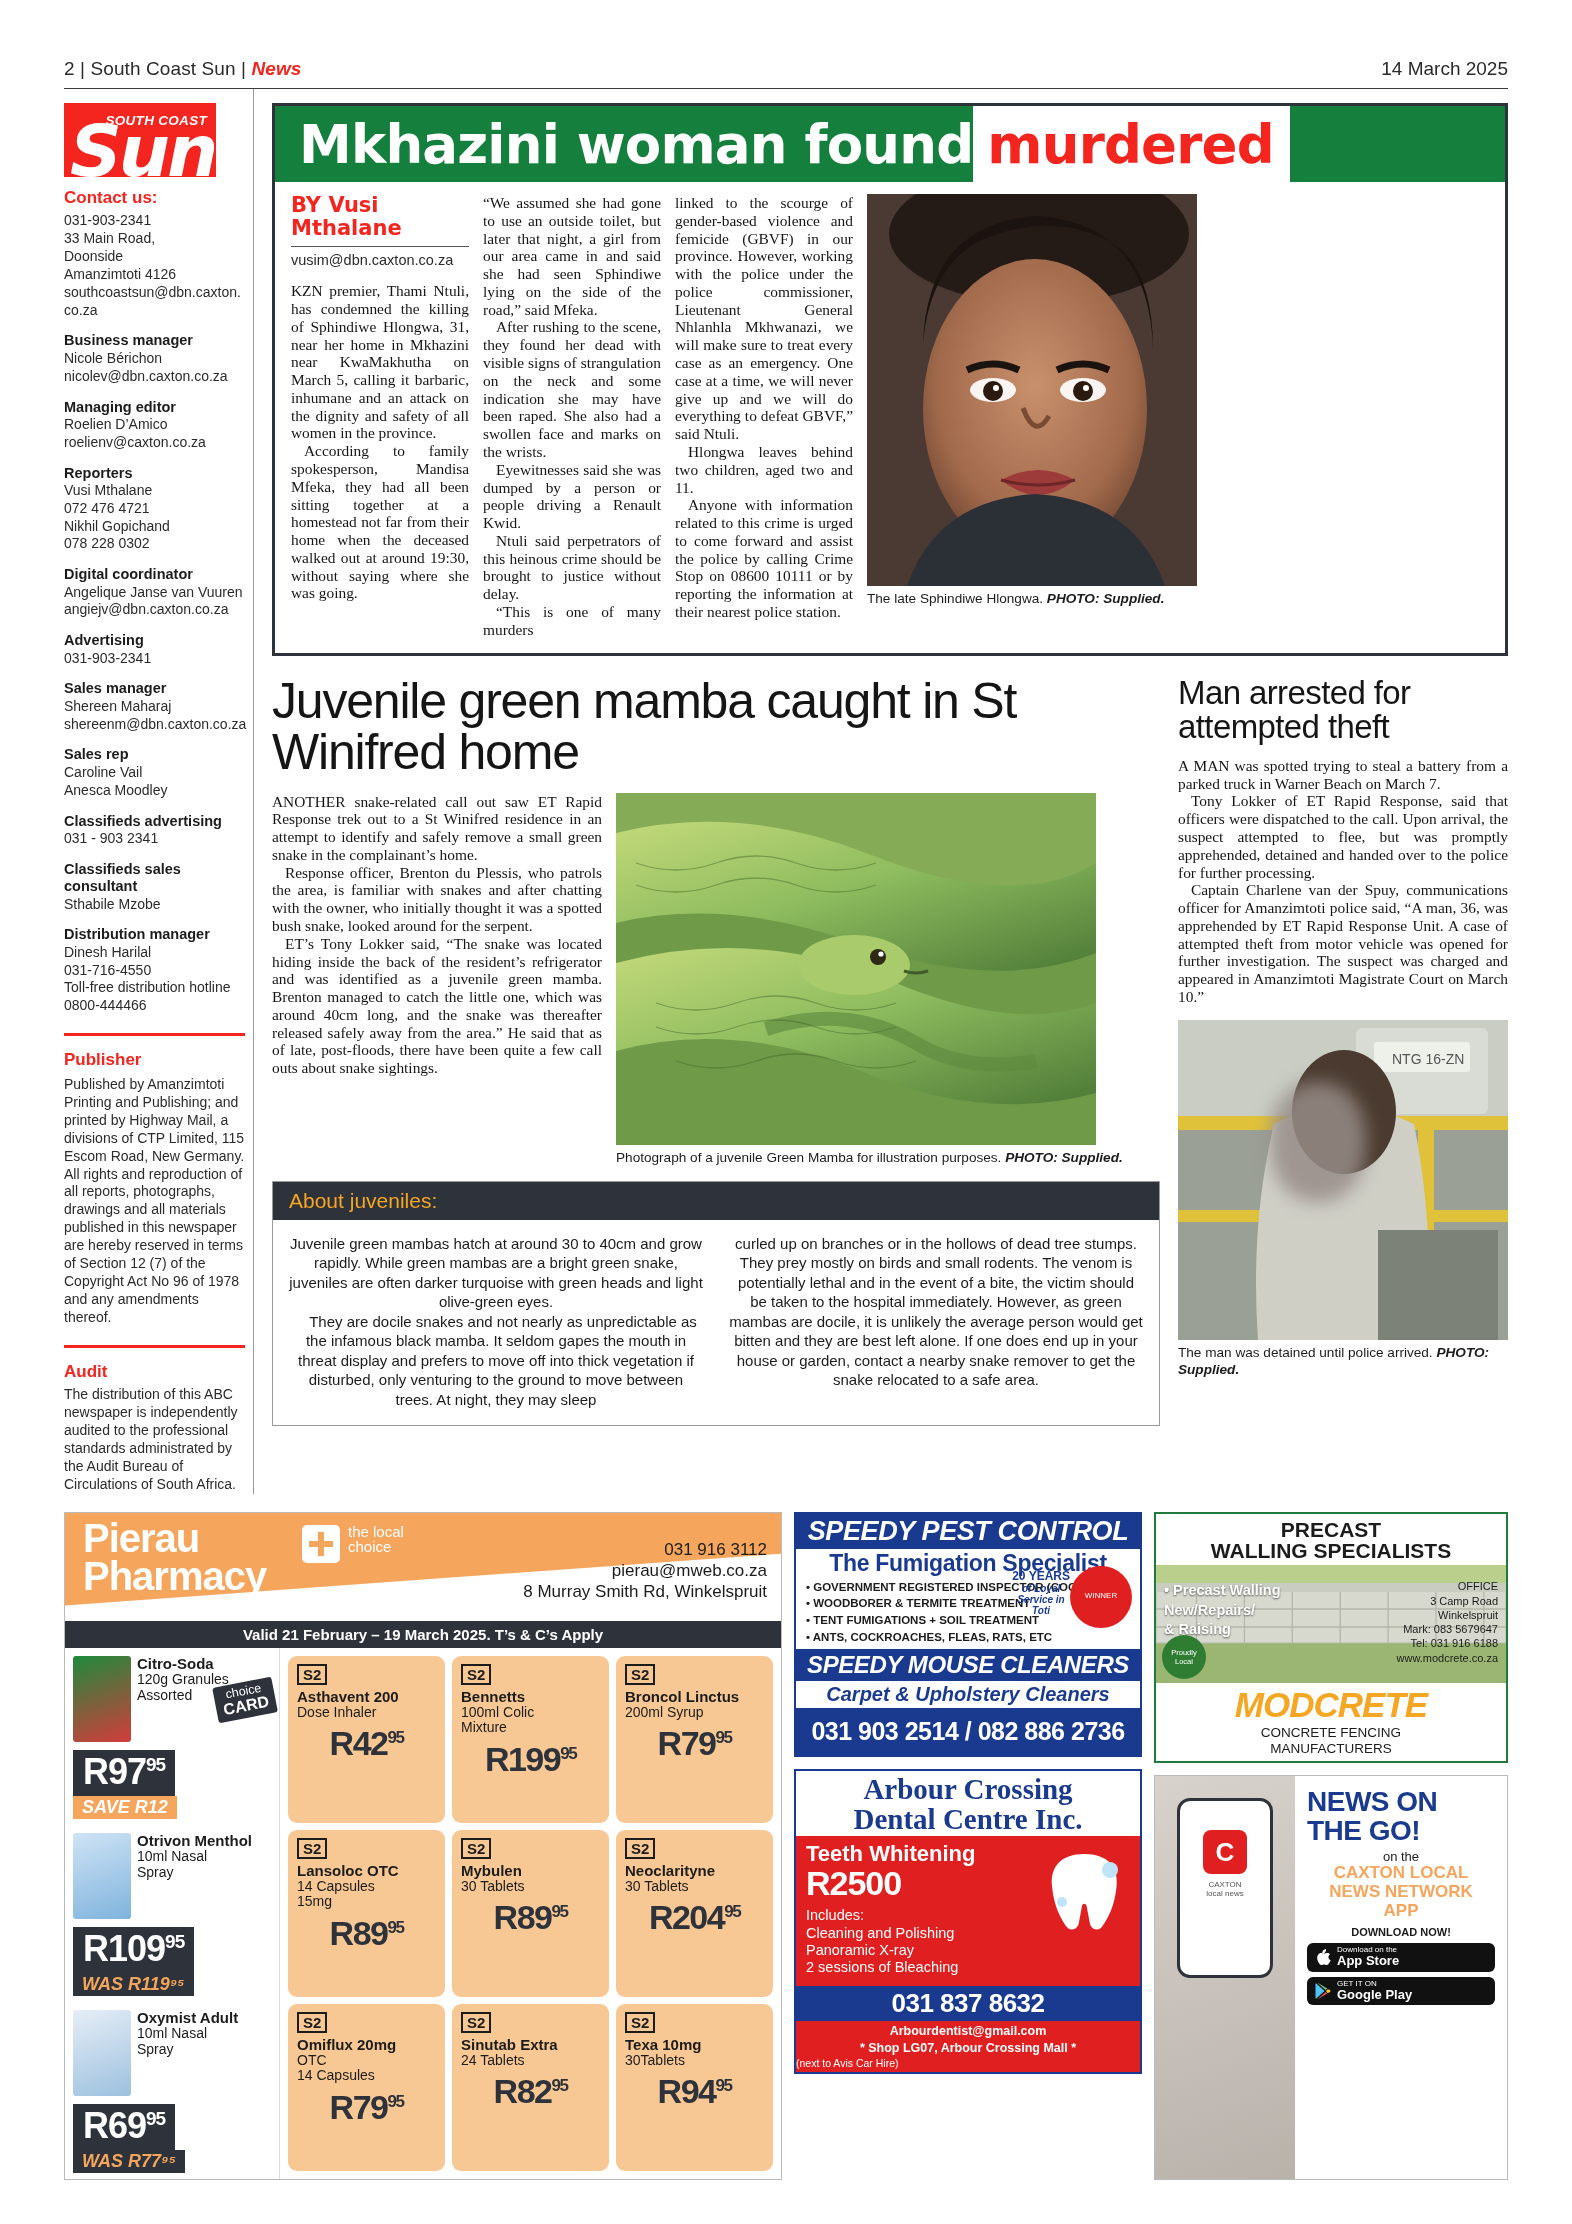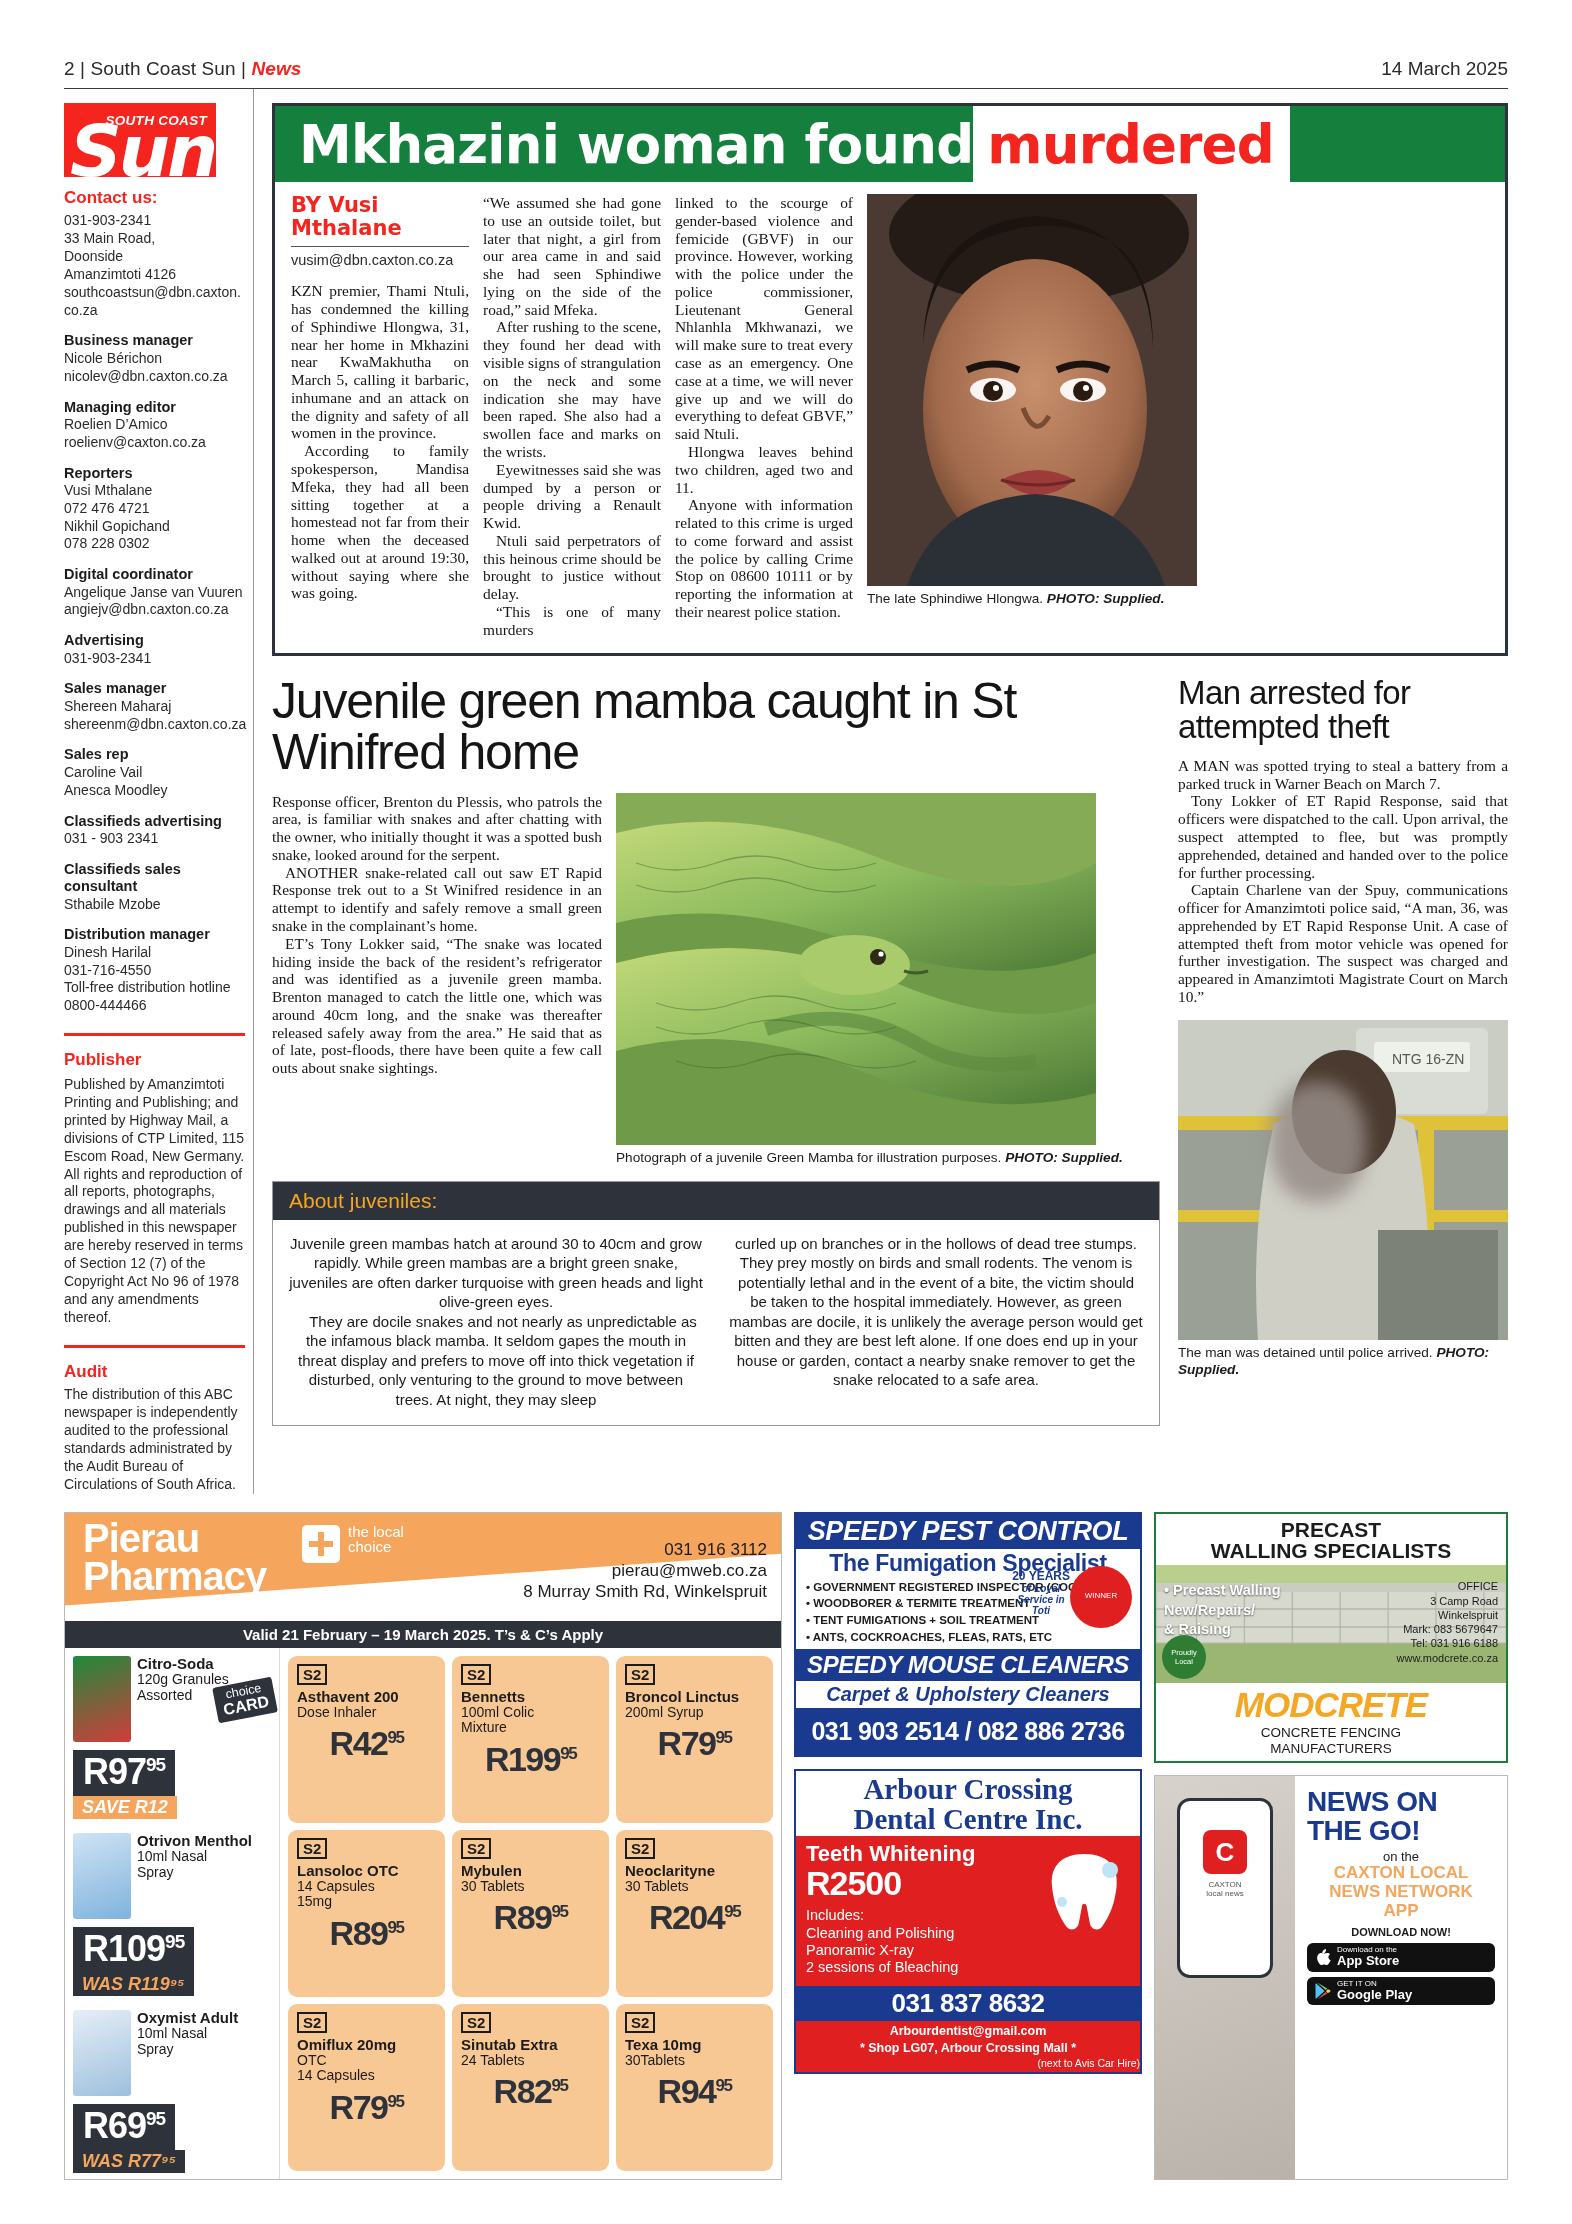--- a/index.html
+++ b/index.html
@@ -170,21 +170,21 @@
            font-size:29px; text-align:center; line-height:1.02; padding:4px 0 2px; }
   .ar-body { background:#e02020; color:#fff; padding:6px 10px 4px; position:relative; min-height:150px; }
   .ar-wh { font-weight:bold; font-size:22px; line-height:1.05; }
   .ar-price { font-weight:bold; font-size:34px; line-height:1.05; letter-spacing:-1px; }
   .ar-inc { font-size:14.5px; line-height:1.2; margin-top:6px; }
   .ar-tooth { position:absolute; right:8px; top:8px; width:96px; height:92px; }
   .ar-phone { background:#1a3a8f; color:#fff; font-weight:bold; font-size:26px;
               text-align:center; padding:2px 0; letter-spacing:-.5px; }
   .ar-small { background:#e02020; color:#fff; font-size:12.5px; text-align:center;
               font-weight:bold; padding:2px 0 1px; line-height:1.3; }
-  .ar-tiny { background:#e02020; color:#fff; font-size:10.5px; text-align:right; padding:0 0 3px; }
+  .ar-tiny { background:#e02020; color:#fff; font-size:10.5px; text-align:left; padding:0 0 3px; }
 
   
   .ad-precast { border:2px solid #1f7a3c; background:#fff; }
   .pc-t { color:#1c1c1c; font-weight:bold; font-size:21px; text-align:center;
           line-height:1.04; padding:5px 0 3px; }
   .pc-img { height:118px; background:linear-gradient(170deg,#a8c36f 0%,#cfd9b2 40%,#9ab07a 100%);
             position:relative; overflow:hidden; }
   .pc-bullets { position:absolute; left:8px; top:16px; color:#fff; font-weight:bold;
                 font-size:14.5px; line-height:1.35; text-shadow:0 1px 2px rgba(0,0,0,.6); }
   .pc-office { position:absolute; right:8px; top:14px; color:#1c1c1c; font-size:11px;
@@ -359,22 +359,22 @@
         </div>
       </div>
 
       <div class="sec2">
 
         <div class="sec2-left">
           <h2 class="hl-snake">Juvenile green mamba caught in St Winifred home</h2>
           <div class="snakegrid">
             <div class="snakecol">
               <div class="serif" id="snake-c1">
+                  <p>ANOTHER snake-related call out saw ET Rapid Response trek out to a St Winifred residence in an attempt to identify and safely remove a small green snake in the complainant’s home.</p>
                   <p>Response officer, Brenton du Plessis, who patrols the area, is familiar with snakes and after chatting with the owner, who initially thought it was a spotted bush snake, looked around for the serpent.</p>
-                  <p>ANOTHER snake-related call out saw ET Rapid Response trek out to a St Winifred residence in an attempt to identify and safely remove a small green snake in the complainant’s home.</p>
                   <p>ET’s Tony Lokker said, “The snake was located hiding inside the back of the resident’s refrigerator and was identified as a juvenile green mamba. Brenton managed to catch the little one, which was around 40cm long, and the snake was thereafter released safely away from the area.” He said that as of late, post-floods, there have been quite a few call outs about snake sightings.</p>
                 </div>
             </div>
             <div style="flex:1">
               <div class="snakephoto">
                 <svg width="480" height="352" viewBox="0 0 480 352">
                   <defs>
                     <linearGradient id="gm" x1="0" y1="0" x2="1" y2="1">
                       <stop offset="0%" stop-color="#c3d97a"></stop>
                         <stop offset="45%" stop-color="#8fbd5f"></stop>

